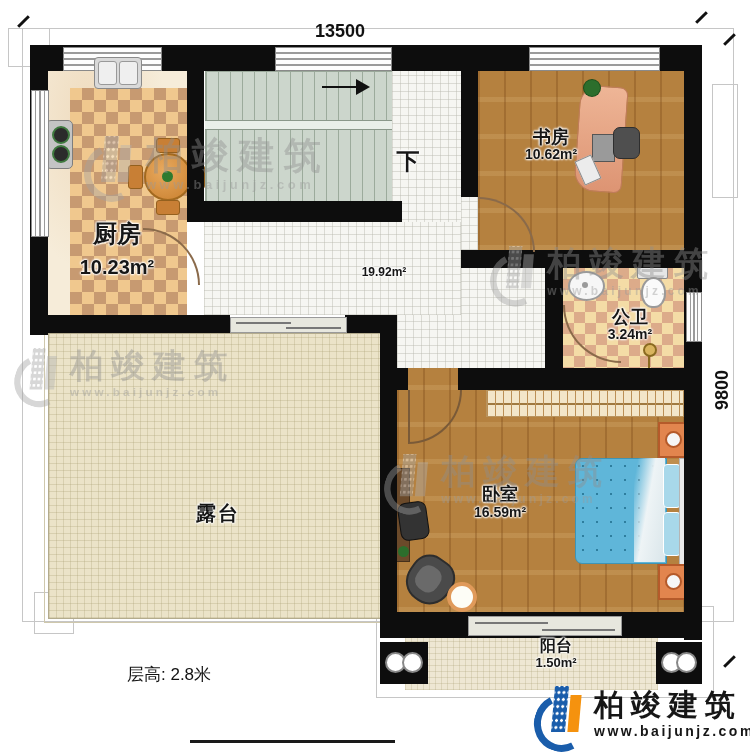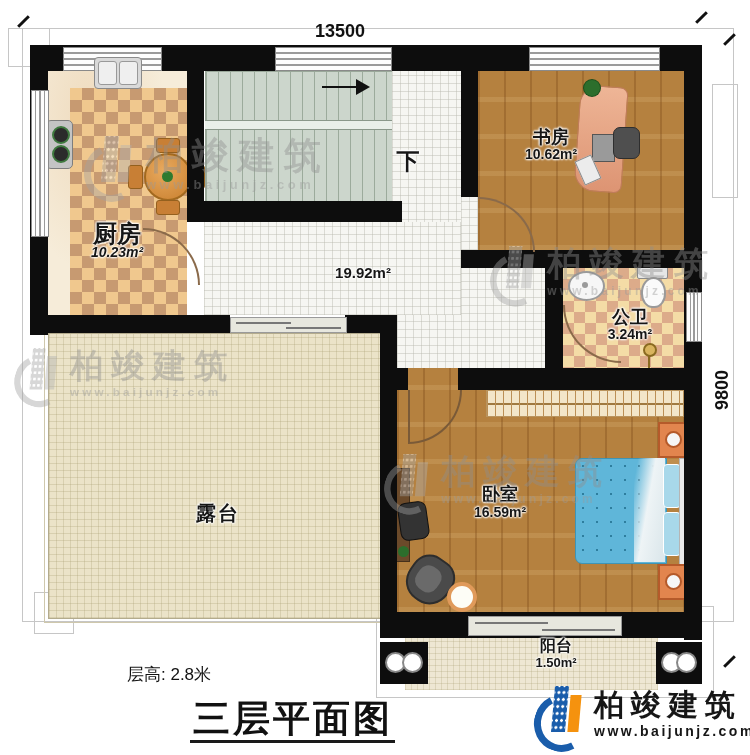--- a/index.html
+++ b/index.html
@@ -159,24 +159,24 @@
 
   <div class="winH" style="left:63px;top:47px;width:97px;height:22px;"></div>
   <div class="winH" style="left:275px;top:47px;width:115px;height:22px;"></div>
   <div class="winH" style="left:529px;top:47px;width:129px;height:22px;"></div>
   <div class="winV" style="left:31px;top:90px;width:16px;height:145px;"></div>
   <div class="winV" style="left:686px;top:292px;width:14px;height:48px;"></div>
   <div class="slide" style="left:230px;top:317px;width:115px;height:14px;"></div>
   <div class="slide" style="left:468px;top:616px;width:152px;height:18px;"></div>
 
   <div class="lbl" style="left:117px;top:234px;font-size:24px;">厨房</div>
-  <div class="lbl" style="left:117px;top:252px;font-size:14px;font-style:italic;">10.23m²</div>
+  <div class="lbl" style="left:117px;top:267px;font-size:20px;">10.23m²</div>
   <div class="lbl" style="left:551px;top:137px;font-size:18px;">书房</div>
   <div class="lbl" style="left:551px;top:154px;font-size:14px;">10.62m²</div>
-  <div class="lbl" style="left:363px;top:272px;font-size:15px;text-align:center;">19.92m²</div>
+  <div class="lbl" style="left:384px;top:272px;font-size:12px;text-align:center;">19.92m²</div>
   <div class="lbl" style="left:630px;top:317px;font-size:18px;">公卫</div>
   <div class="lbl" style="left:630px;top:334px;font-size:14px;">3.24m²</div>
   <div class="lbl" style="left:500px;top:494px;font-size:18px;">卧室</div>
   <div class="lbl" style="left:500px;top:512px;font-size:14px;">16.59m²</div>
   <div class="lbl" style="left:218px;top:513px;font-size:20px;letter-spacing:2px;">露台</div>
   <div class="lbl" style="left:556px;top:646px;font-size:16px;">阳台</div>
   <div class="lbl" style="left:556px;top:662px;font-size:13px;">1.50m²</div>
   <div class="lbl" style="left:408px;top:161px;font-size:23px;">下</div>
 
   <div class="dim" style="left:340px;top:21px;transform:translateX(-50%);">13500</div>
@@ -221,21 +221,20 @@
         <div class="t1"></div>
         <div class="t2"></div>
       </div>
     <div class="wm-col">
         <span class="wm-text">柏竣建筑</span>
         <span class="wm-url">www.baijunjz.com</span>
       </div>
   </div>
 
   <div class="foot" style="left:127px;top:663px;font-size:17px;">层高: 2.8米</div>
-  <div class="foot" style="left:193px;top:694px;font-size:37px;font-weight:bold;letter-spacing:3px;">三层平面图</div>
   <div class="foot" style="left:190px;top:740px;width:205px;height:3px;background:#1a1a1a;"></div>
 
   <div class="abs" style="left:536px;top:686px;display:flex;align-items:center;gap:8px;z-index:40;">
     <div class="mark brandmark">
         <div class="swoosh"></div>
         <div class="t1"></div>
         <div class="t2"></div>
       </div>
     <div style="display:flex;flex-direction:column;line-height:1;">
       <span style="font-size:30px;font-weight:bold;color:#161616;letter-spacing:7px;">柏竣建筑</span>

